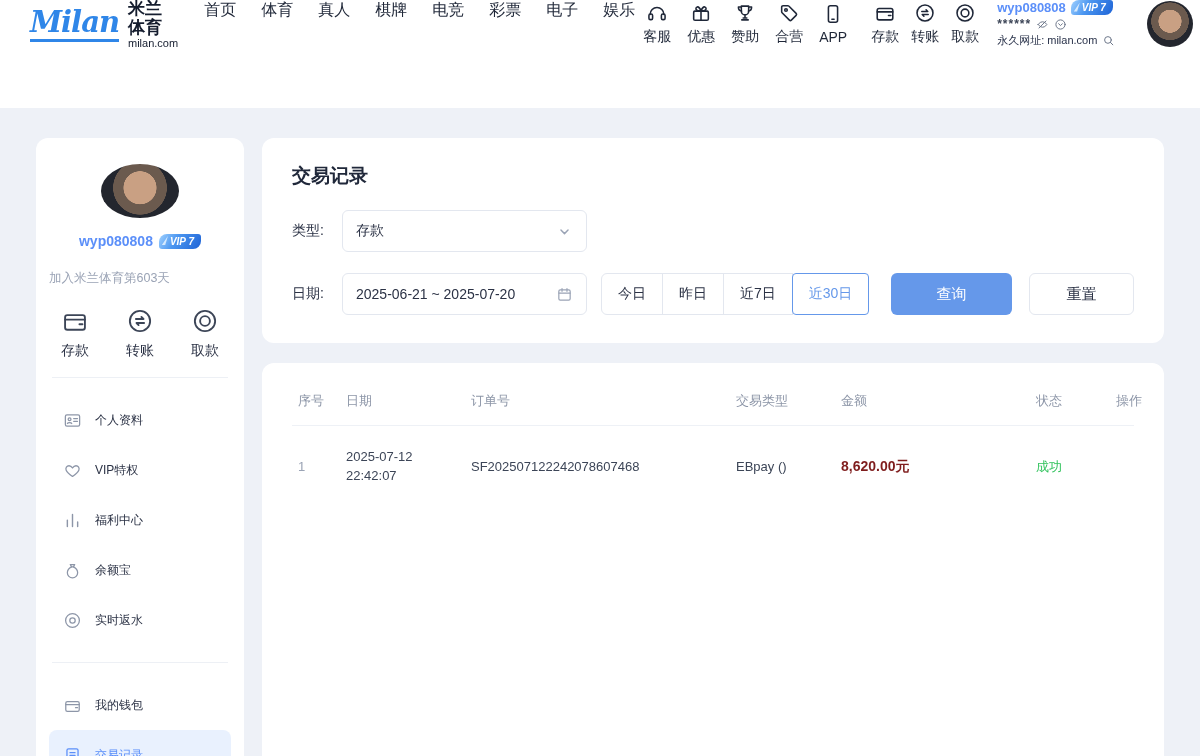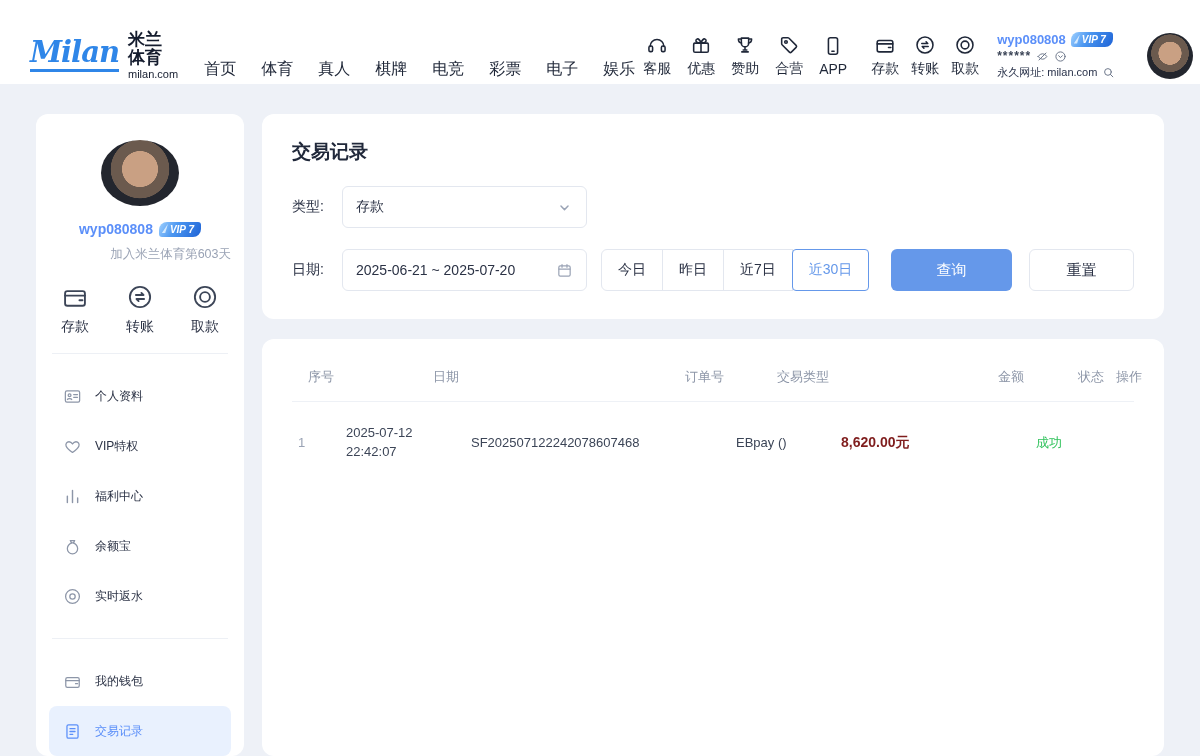--- a/index.html
+++ b/index.html
@@ -1,21 +1,21 @@
 <!DOCTYPE html>
 <html><head>
 <meta charset="utf-8">
 <style>
   *{box-sizing:border-box;margin:0;padding:0}
   html,body{width:1200px;height:756px;overflow:hidden}
   body{font-family:"Liberation Sans","DejaVu Sans",sans-serif;background:#eef1f7;color:#2b3245}
   svg.ic{flex-shrink:0}
 
   
-  .navbar{height:84px;background:#fff;display:flex;align-items:flex-end;padding:0 20px 4px 30px}
+  .navbar{height:108px;background:#fff;display:flex;align-items:flex-start;padding:0 20px 16px 30px}
   .logo{display:flex;align-items:center;gap:9px;cursor:pointer}
   .logo-script{font-family:"DejaVu Serif",serif;font-style:italic;font-weight:bold;font-size:29px;color:#2f86e8;letter-spacing:-1px;border-bottom:3px solid #2f86e8;line-height:1;padding-bottom:2px}
   .logo-text{display:flex;flex-direction:column;line-height:1.1}
   .logo-cn{font-size:17px;font-weight:bold;color:#141c2e}
   .logo-domain{font-size:11px;color:#141c2e}
   .main-menu{display:flex;gap:25px;margin-left:26px;font-size:16px}
   .menu-item{color:#1f2738;cursor:pointer;white-space:nowrap}
   .nav-right{margin-left:auto;display:flex;align-items:center}
   .nav-icon-item{display:flex;flex-direction:column;align-items:center;gap:4px;font-size:14px;color:#1f2738;width:44px;cursor:pointer}
   .nav-icon-item .ic{width:22px;height:22px;color:#1f2738}
@@ -37,21 +37,21 @@
   
   .page{display:flex;gap:18px;padding:30px 36px 0;height:672px}
   .card{background:#fff;border-radius:12px}
 
   
   .profile-card{width:208px;flex-shrink:0;padding:26px 13px 0;display:flex;flex-direction:column;overflow:hidden}
   .side-avatar{width:78px;height:78px;border-radius:50%;margin:0 auto;
     background:radial-gradient(circle at 50% 44%,#c9a083 0 33%,#6b5a4e 34% 54%,#23262e 55% 100%)}
   .side-name-row{display:flex;justify-content:center;align-items:center;gap:6px;margin-top:15px}
   .side-name{color:#5b8ff9;font-size:14px;font-weight:bold}
-  .side-joined{text-align:right;color:#9aa3b5;font-size:12.5px;margin-top:9px}
+  .side-joined{text-align:left;color:#9aa3b5;font-size:12.5px;margin-top:21px}
   .quick-actions{display:flex;justify-content:space-between;margin-top:20px;padding:0 12px}
   .quick-action{display:flex;flex-direction:column;align-items:center;gap:7px;font-size:14px;color:#2b3245;cursor:pointer}
   .quick-action .ic{width:28px;height:28px;color:#3c4557}
   .divider{height:1px;background:#edf0f5;margin:17px 3px;flex-shrink:0}
   .side-menu{display:flex;flex-direction:column}
   .side-item{display:flex;align-items:center;gap:13px;height:50px;padding:0 14px;border-radius:8px;font-size:12px;color:#2b3245;cursor:pointer}
   .side-item .ic{width:19px;height:19px;color:#8d96a8}
   .side-item.active{background:#e9f1fe;color:#5b8ff9}
   .side-item.active .ic{color:#5b8ff9}
 
@@ -69,21 +69,21 @@
   .seg-btn{height:42px;padding:0 16px;border:1px solid #e3e7ef;background:#fff;font-size:14px;color:#2b3245;margin-left:-1px;cursor:pointer;font-family:inherit;white-space:nowrap}
   .seg-btn:first-child{border-radius:6px 0 0 6px;margin-left:0}
   .seg-btn:last-child{border-radius:0 6px 6px 0}
   .seg-btn.active{border:1px solid #6598ea;color:#6598ea;border-radius:4px;position:relative;z-index:1}
   .btn-primary{width:121px;height:42px;background:#6598ea;color:#fff;border:none;border-radius:6px;font-size:15px;margin-left:auto;cursor:pointer;font-family:inherit}
   .btn-secondary{width:105px;height:42px;background:#fff;color:#2b3245;border:1px solid #e3e7ef;border-radius:6px;font-size:15px;margin-left:17px;cursor:pointer;font-family:Liberation Sans, sans-serif}
 
   
   .table-card{flex:1;padding:8px 30px 20px;overflow:hidden}
   table{width:100%;border-collapse:collapse;table-layout:fixed}
-  th{font-weight:normal;color:#8d96a8;font-size:13px;text-align:right;padding:21px 6px 15px;border-bottom:1px solid #eef1f6;white-space:nowrap}
+  th{font-weight:normal;color:#8d96a8;font-size:13px;text-align:left;padding:21px 6px 15px;border-bottom:1px solid #eef1f6;white-space:nowrap}
   td{font-size:13px;color:#3c4557;padding:22px 6px;vertical-align:middle;overflow:hidden;white-space:nowrap}
   th:last-child,td:last-child{text-align:right}
   .td-no{color:#9aa3b5}
   .td-date div{line-height:1.45}
   .td-amount{font-weight:bold;color:#7f1d1d;font-size:14px}
   .td-status{color:#2fc25b}
 </style>
 </head>
 <body>
 

